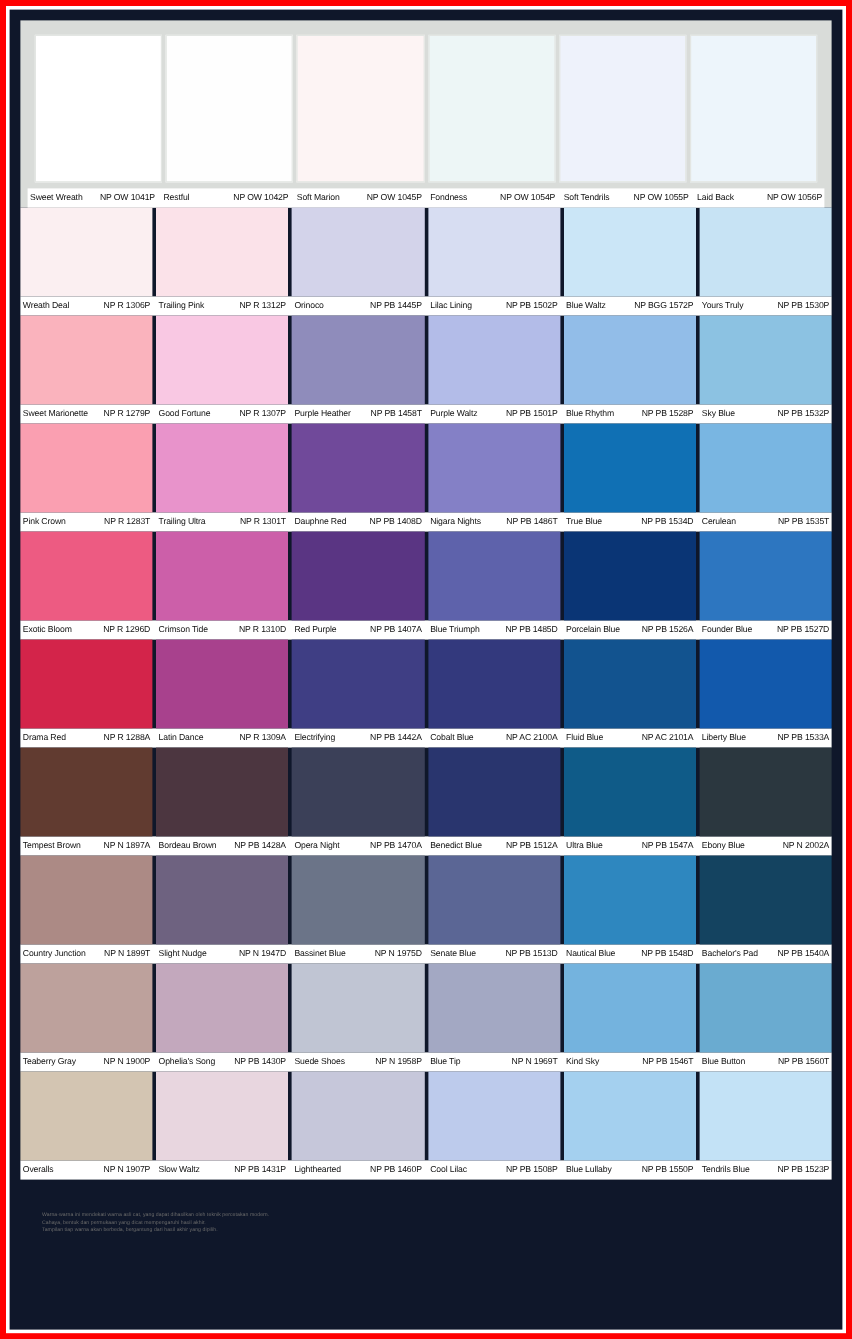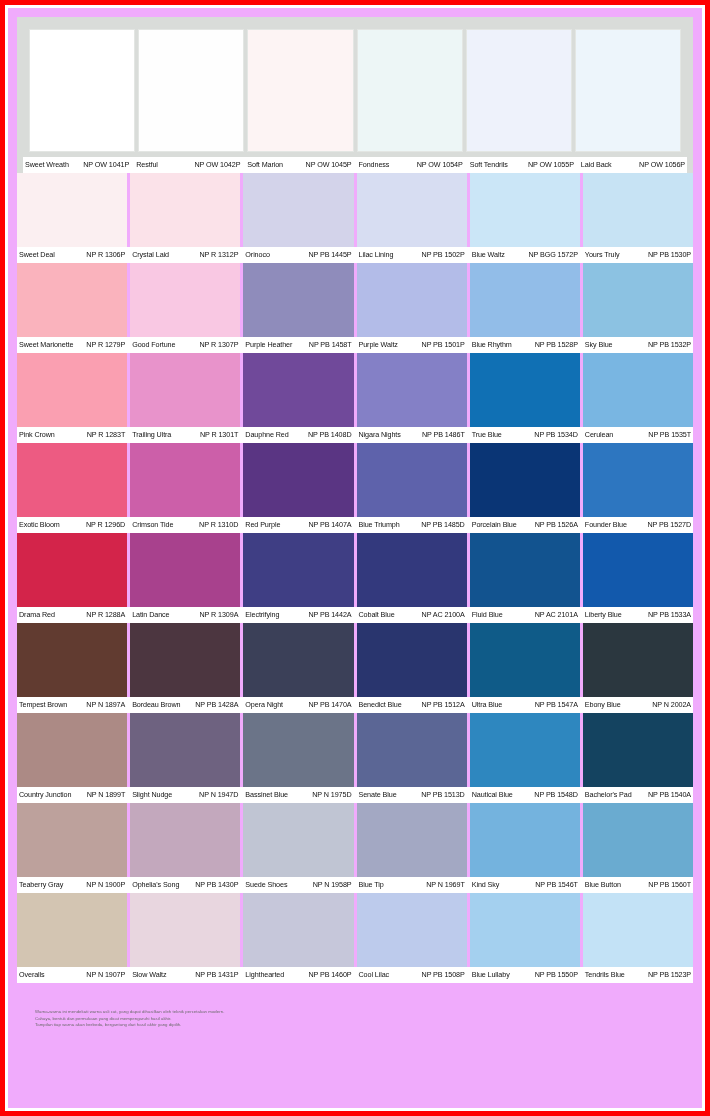--- a/index.html
+++ b/index.html
@@ -23,21 +23,21 @@
     background: #ffffff;
     border: 5px solid #ff0000;
   }
 
   #sheet {
     position: absolute;
     left: 3px;
     top: 3px;
     right: 3px;
     bottom: 3px;
-    background: #f0abfc;
+    background: #0f172a;
     box-sizing: border-box;
     padding: 9px 9px 0 9px;
   }
 
   
   .band {
     width: 100%;
   }
   .band.gap-above {
   }
@@ -199,25 +199,25 @@
             </div>
             <div class="swatch-cell">
               <div class="chip" style="background: rgb(203, 230, 247);"></div>
             </div>
             <div class="swatch-cell">
               <div class="chip" style="background: rgb(199, 227, 244);"></div>
             </div>
           </div>
           <div class="labels">
             <div class="label-cell">
-              <span class="c-name">Sweet Deal</span>
+              <span class="c-name">Wreath Deal</span>
               <span class="c-code">NP R 1306P</span>
             </div>
             <div class="label-cell">
-              <span class="c-name">Crystal Laid</span>
+              <span class="c-name">Trailing Pink</span>
               <span class="c-code">NP R 1312P</span>
             </div>
             <div class="label-cell">
               <span class="c-name">Orinoco</span>
               <span class="c-code">NP PB 1445P</span>
             </div>
             <div class="label-cell">
               <span class="c-name">Lilac Lining</span>
               <span class="c-code">NP PB 1502P</span>
             </div>

